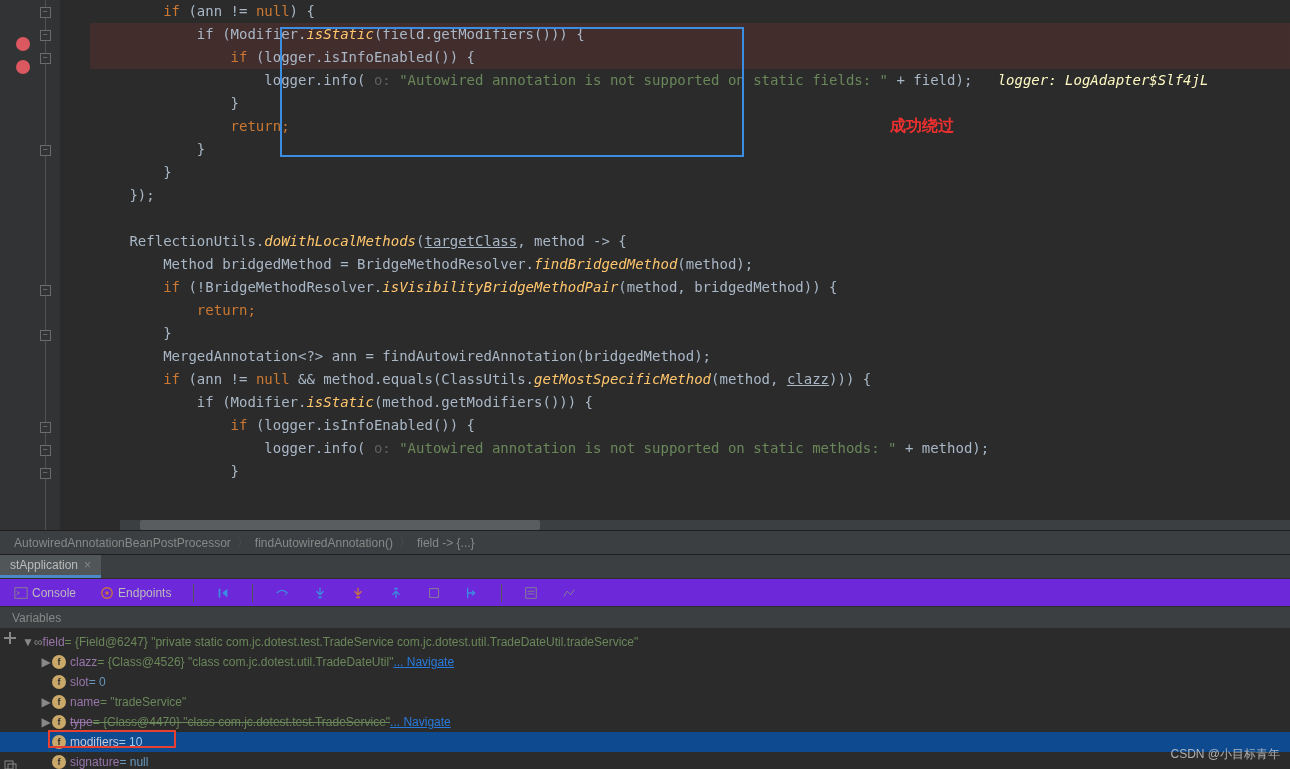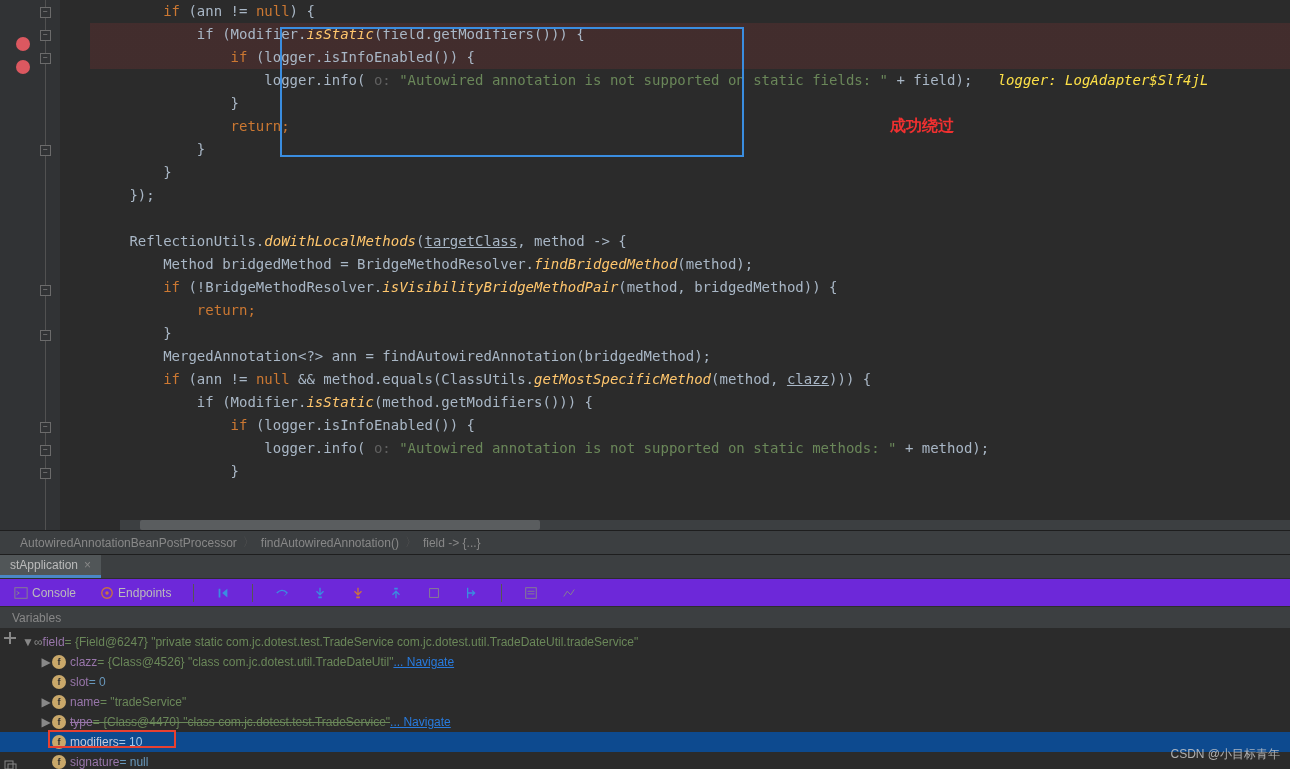--- a/index.html
+++ b/index.html
@@ -14,26 +14,26 @@
   .code-pane { flex: 1; overflow: hidden; background: #2b2b2b; position: relative; }
   .code-line { height: 23px; line-height: 23px; white-space: pre; padding-left: 2px; font-size: 14px; }
   .hl-line { background: #214283; }
   .red-bg { background: linear-gradient(to right, #2b2b2b 0, #2b2b2b 30px, rgba(120,50,50,0.3) 30px); }
   .highlight-box { position: absolute; border: 2px solid #3a8de0; left: 220px; top: 27px; width: 464px; height: 130px; pointer-events: none; }
   .red-annot { position: absolute; left: 830px; top: 116px; color: #f03030; font-family: 'Microsoft YaHei', sans-serif; font-size: 16px; font-weight: bold; }
   .kw { color: #cc7832; }
   .str { color: #6a8759; }
   .method { color: #ffc66d; }
   .italic { font-style: italic; }
-  .comment { color: #fde047; font-style: italic; }
+  .comment { color: #fef9c3; font-style: italic; }
   .param-hint { color: #606060; }
   .under { text-decoration: underline; }
   .scrollbar-h { height: 10px; background: #3c3f41; position: absolute; bottom: 0; left: 60px; right: 0; }
   .scrollbar-thumb { background: #5a5d5f; height: 100%; width: 400px; margin-left: 20px; border-radius: 2px; }
-  .breadcrumb { height: 24px; background: #3c3f41; border-top: 1px solid #1e1e1e; display: flex; align-items: center; padding: 0 14px; color: #888; font-size: 12px; font-family: 'Segoe UI', sans-serif; }
+  .breadcrumb { height: 24px; background: #3c3f41; border-top: 1px solid #1e1e1e; display: flex; align-items: center; padding: 0 8px; color: #888; font-size: 12px; font-family: 'Segoe UI', sans-serif; }
   .crumb { padding: 0 6px; }
   .crumb-sep { color: #555; }
   .debug-tabs { height: 24px; background: #3c3f41; display: flex; align-items: center; border-top: 1px solid #1e1e1e; }
   .debug-tab { padding: 0 10px; font-size: 12px; color: #bbb; height: 100%; display: flex; align-items: center; border-bottom: 3px solid #4a88c7; background: #515658; font-family: 'Segoe UI', sans-serif; }
   .close-x { margin-left: 6px; color: #888; cursor: pointer; }
   .debug-toolbar { height: 28px; background: #6d28d9; display: flex; align-items: center; padding: 0 8px; gap: 12px; border-top: 1px solid #2d2d2d; font-family: 'Segoe UI', sans-serif; }
   .tb-item { display: flex; align-items: center; gap: 4px; padding: 2px 6px; cursor: pointer; color: #bbb; font-size: 12px; }
   .tb-icon { width: 14px; height: 14px; display: inline-block; }
   .tb-sep { width: 1px; height: 18px; background: #555; margin: 0 4px; }
   .var-header { height: 22px; background: #3c3f41; padding: 0 12px; line-height: 22px; color: #888; font-size: 12px; font-family: 'Segoe UI', sans-serif; border-top: 1px solid #2d2d2d; }

